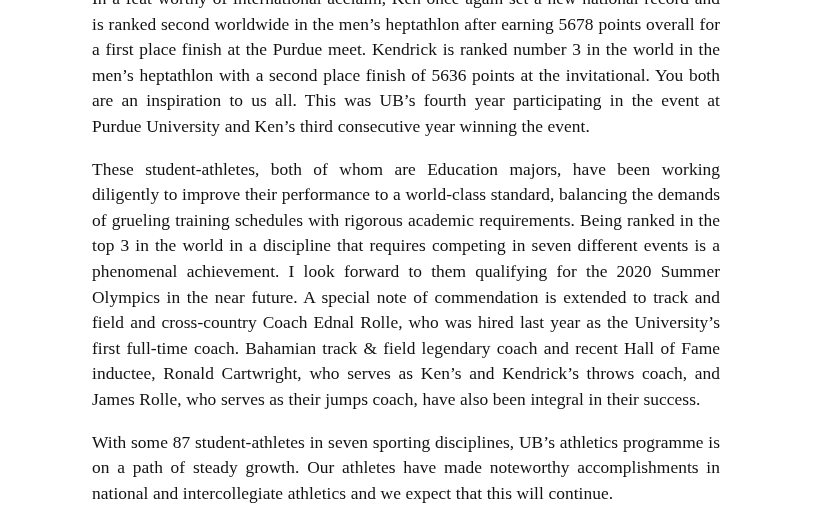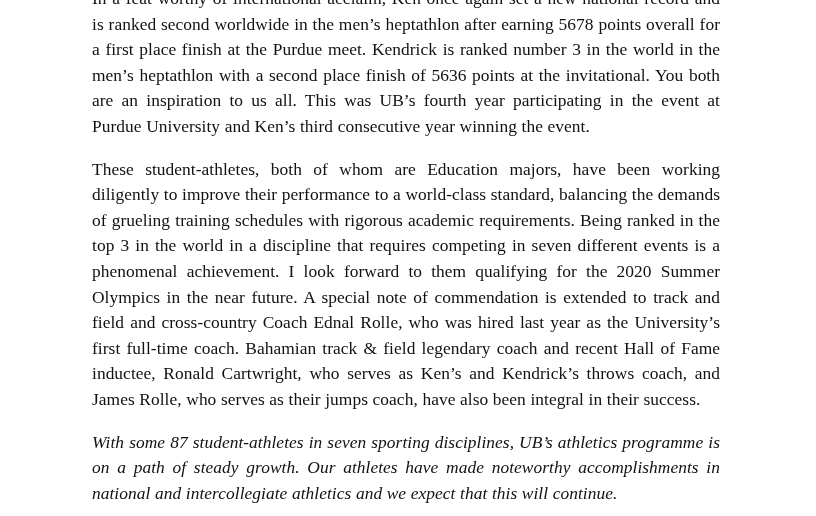--- a/index.html
+++ b/index.html
@@ -31,21 +31,20 @@
     font-size: 17.4px;
     line-height: 25.6px;
     text-align: justify;
     text-justify: inter-word;
     letter-spacing: 0.05px;
     word-spacing: 0.2px;
     color: #111111;
   }
   p.para:last-child {
     margin-bottom: 2px;
-    font-style: italic;
   }
 </style>
 </head>
 <body>
 
 <div class="page">
   <div class="doc-body">
     <p class="para">In a feat worthy of international acclaim, Ken once again set a new national record and is ranked second worldwide in the men’s heptathlon after earning 5678 points overall for a first place finish at the Purdue meet. Kendrick is ranked number 3 in the world in the men’s heptathlon with a second place finish of 5636 points at the invitational. You both are an inspiration to us all. This was UB’s fourth year participating in the event at Purdue University and Ken’s third consecutive year winning the event.</p>
     <p class="para">These student-athletes, both of whom are Education majors, have been working diligently to improve their performance to a world-class standard, balancing the demands of grueling training schedules with rigorous academic requirements. Being ranked in the top 3 in the world in a discipline that requires competing in seven different events is a phenomenal achievement. I look forward to them qualifying for the 2020 Summer Olympics in the near future. A special note of commendation is extended to track and field and cross-country Coach Ednal Rolle, who was hired last year as the University’s first full-time coach. Bahamian track &amp; field legendary coach and recent Hall of Fame inductee, Ronald Cartwright, who serves as Ken’s and Kendrick’s throws coach, and James Rolle, who serves as their jumps coach, have also been integral in their success.</p>
     <p class="para">With some 87 student-athletes in seven sporting disciplines, UB’s athletics programme is on a path of steady growth. Our athletes have made noteworthy accomplishments in national and intercollegiate athletics and we expect that this will continue.</p>

